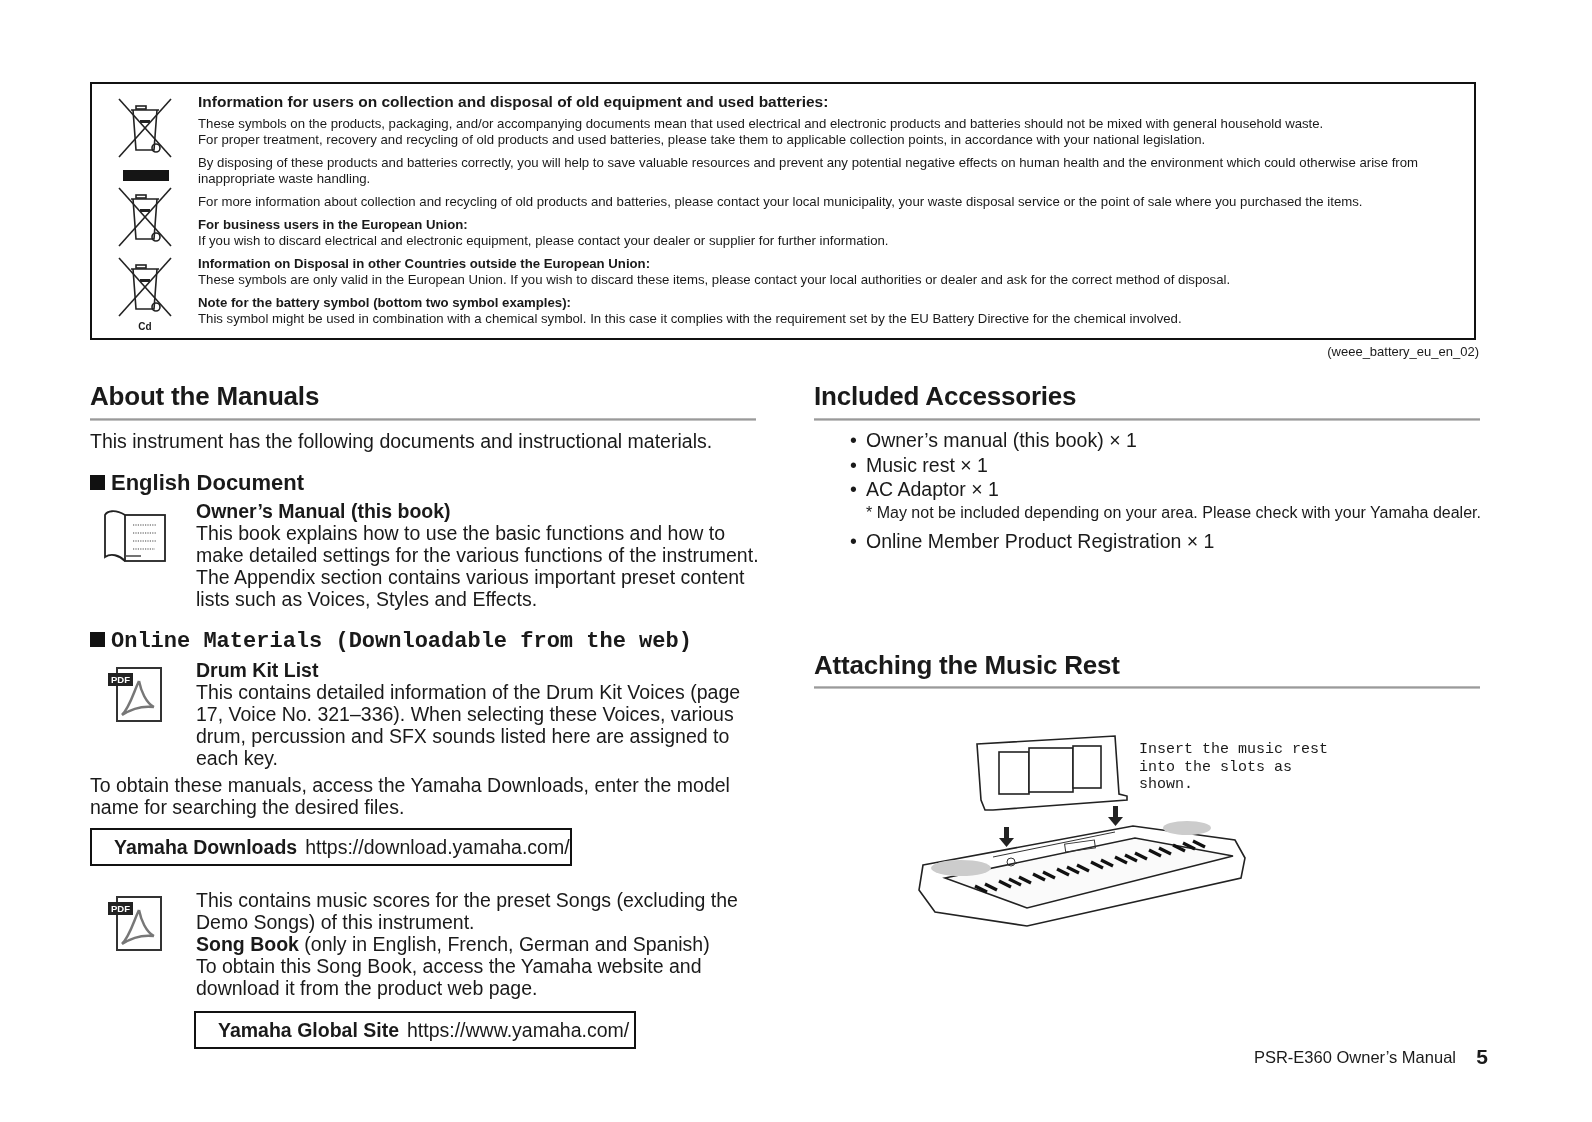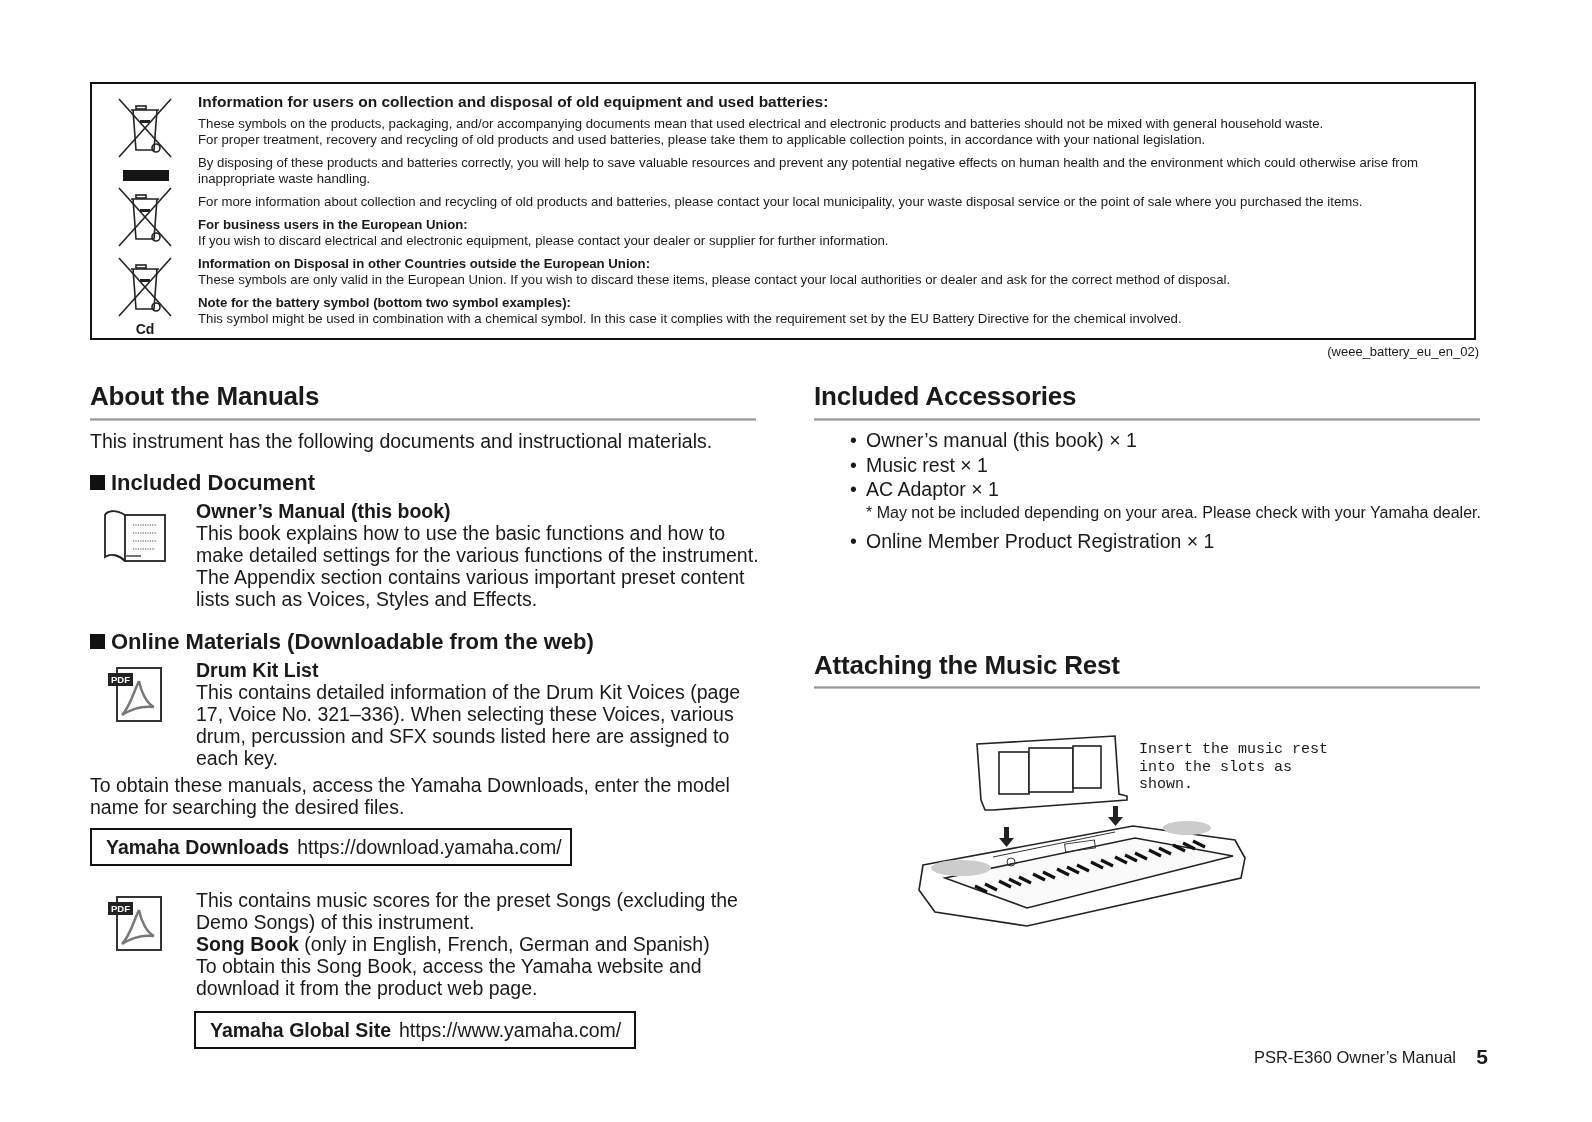--- a/index.html
+++ b/index.html
@@ -10,42 +10,42 @@
   .abs { position: absolute; }
 
   
   .weee-box {
     position: absolute; left: 90px; top: 82px; width: 1386px; height: 258px;
     border: 2px solid #111; box-sizing: border-box;
   }
   .weee-icons { position: absolute; left: 24px; top: 12px; width: 62px; }
   .bin { display: block; width: 58px; height: 64px; }
   .black-bar { width: 46px; height: 11px; background: #151515; margin: 10px 0 4px 7px; }
-  .cd-label { font-weight: bold; font-size: 14px; text-align: center; width: 58px; margin-top: 2px; }
+  .cd-label { font-weight: bold; font-size: 10px; text-align: center; width: 58px; margin-top: 2px; }
   .weee-text { position: absolute; left: 106px; top: 10px; width: 1270px; font-size: 13.2px; line-height: 16px; }
   .weee-title { font-weight: bold; font-size: 15.5px; margin-bottom: 6px; }
   .weee-p { margin: 0 0 7px 0; }
   .weee-h { font-weight: bold; }
   .weee-ref { position: absolute; right: 113px; top: 344px; font-size: 13px; }
 
   
   .sec-title { position: absolute; font-weight: bold; font-size: 26px; letter-spacing: -0.2px; }
   .sec-rule {
     position: absolute; height: 3px;
     background: linear-gradient(#c8c8c8, #9a9a9a 50%, #d6d6d6);
   }
   .body-text { font-size: 19.5px; line-height: 22px; }
   .sub-title { position: absolute; font-weight: bold; font-size: 22px; }
   .sq { display: inline-block; width: 15px; height: 15px; background: #111; margin-right: 6px; vertical-align: 0px; }
   .item-title { font-weight: bold; font-size: 19.5px; line-height: 22px; }
   .item-block { position: absolute; left: 196px; width: 570px; }
 
   .link-box {
     position: absolute; border: 2px solid #111; box-sizing: border-box;
-    font-size: 19.5px; padding: 6px 14px; white-space: nowrap;
+    font-size: 19.5px; padding: 6px 22px; white-space: nowrap;
   }
   .link-box b { margin-right: 8px; }
 
   .acc-list { position: absolute; left: 850px; top: 428px; font-size: 19.5px; line-height: 24.5px; list-style: none; margin: 0; padding: 0; }
   .acc-list li::before { content: "\2022"; display: inline-block; width: 16px; }
   .acc-note { font-size: 16px; padding-left: 16px; margin: 2px 0 7px 0; line-height: 18px; }
 
   .footer { position: absolute; top: 1048px; right: 105px; font-size: 16.5px; }
   .page-num { position: absolute; top: 1045px; right: 94px; font-weight: bold; font-size: 21px; }
 </style>
@@ -109,21 +109,21 @@
     </p>
   </div>
 </div>
 <div class="weee-ref">(weee_battery_eu_en_02)</div>
 
 <div class="sec-title" style="left:90px; top:381px;">About the Manuals</div>
 <div class="sec-rule" style="left:90px; top:418px; width:666px;"></div>
 <div class="abs body-text" style="left:90px; top:430px;">This instrument has the following documents and instructional materials.</div>
 
 <div class="sub-title" style="left:90px; top:470px;">
-  <span class="sq"></span><span>Included Document</span>
+  <span class="sq"></span><span>English Document</span>
 </div>
 
 <svg class="abs" style="left:101px; top:507px;" width="68" height="58" viewBox="0 0 68 58">
   <g fill="none" stroke="#222" stroke-width="1.8">
     <path d="M24 8 C14 2 6 4 4 8 L4 50 C10 46 18 48 24 54"></path>
     <rect x="24" y="8" width="40" height="46"></rect>
   </g>
   <g stroke="#444" stroke-width="1.2" stroke-dasharray="1.2 1.2">
     <line x1="32" y1="18" x2="56" y2="18"></line>
       <line x1="32" y1="26" x2="56" y2="26"></line>
@@ -131,21 +131,21 @@
       <line x1="32" y1="42" x2="54" y2="42"></line>
   </g>
   <line x1="24" y1="49" x2="40" y2="49" stroke="#444" stroke-width="1.5"></line>
 </svg>
 
 <div class="item-block" style="top:500px;">
   <div class="item-title">Owner’s Manual (this book)</div>
   <div class="body-text" style="width:565px;">This book explains how to use the basic functions and how to make detailed settings for the various functions of the instrument. The Appendix section contains various important preset content lists such as Voices, Styles and Effects.</div>
 </div>
 
-<div class="sub-title" style="left:90px; top:629px;">
+<div class="sub-title" style="left:90px; top:629px;font-family:Liberation Mono, monospace;">
   <span class="sq"></span><span>Online Materials (Downloadable from the web)</span>
 </div>
 
 <div class="abs" style="left:108px; top:667px; width:56px; height:56px;">
   <svg width="56" height="56" viewBox="0 0 56 56">
     <rect x="9" y="1" width="44" height="53" fill="#fff" stroke="#333" stroke-width="2"></rect>
     <path d="M31 14 C26 24 22 40 14 48 C20 44 30 38 46 40 M31 14 C33 24 38 36 46 40" fill="none" stroke="#777" stroke-width="2.5"></path>
   </svg>
   <div style="position:absolute; left:0; top:6px; background:#222; color:#fff; font-size:9.5px; font-weight:bold; padding:1px 3px;">PDF</div>
 </div>

